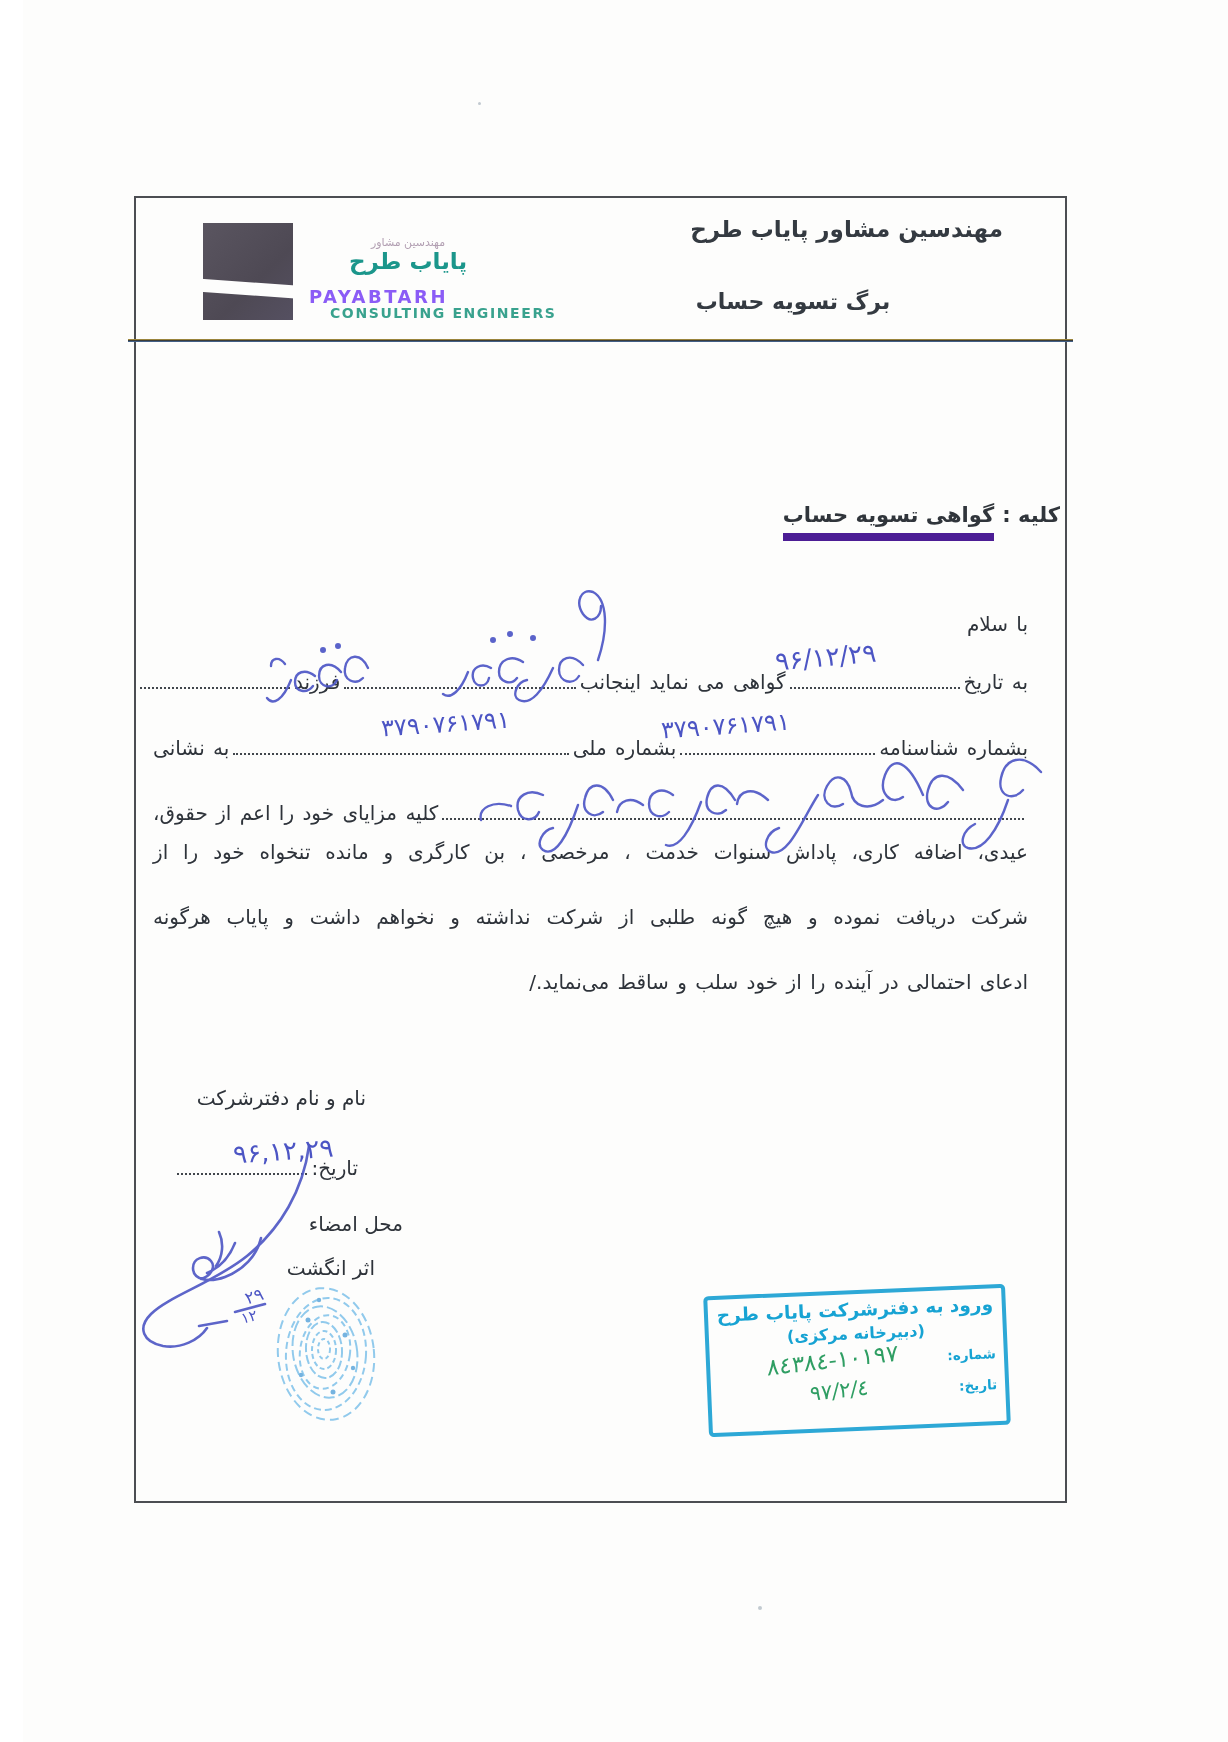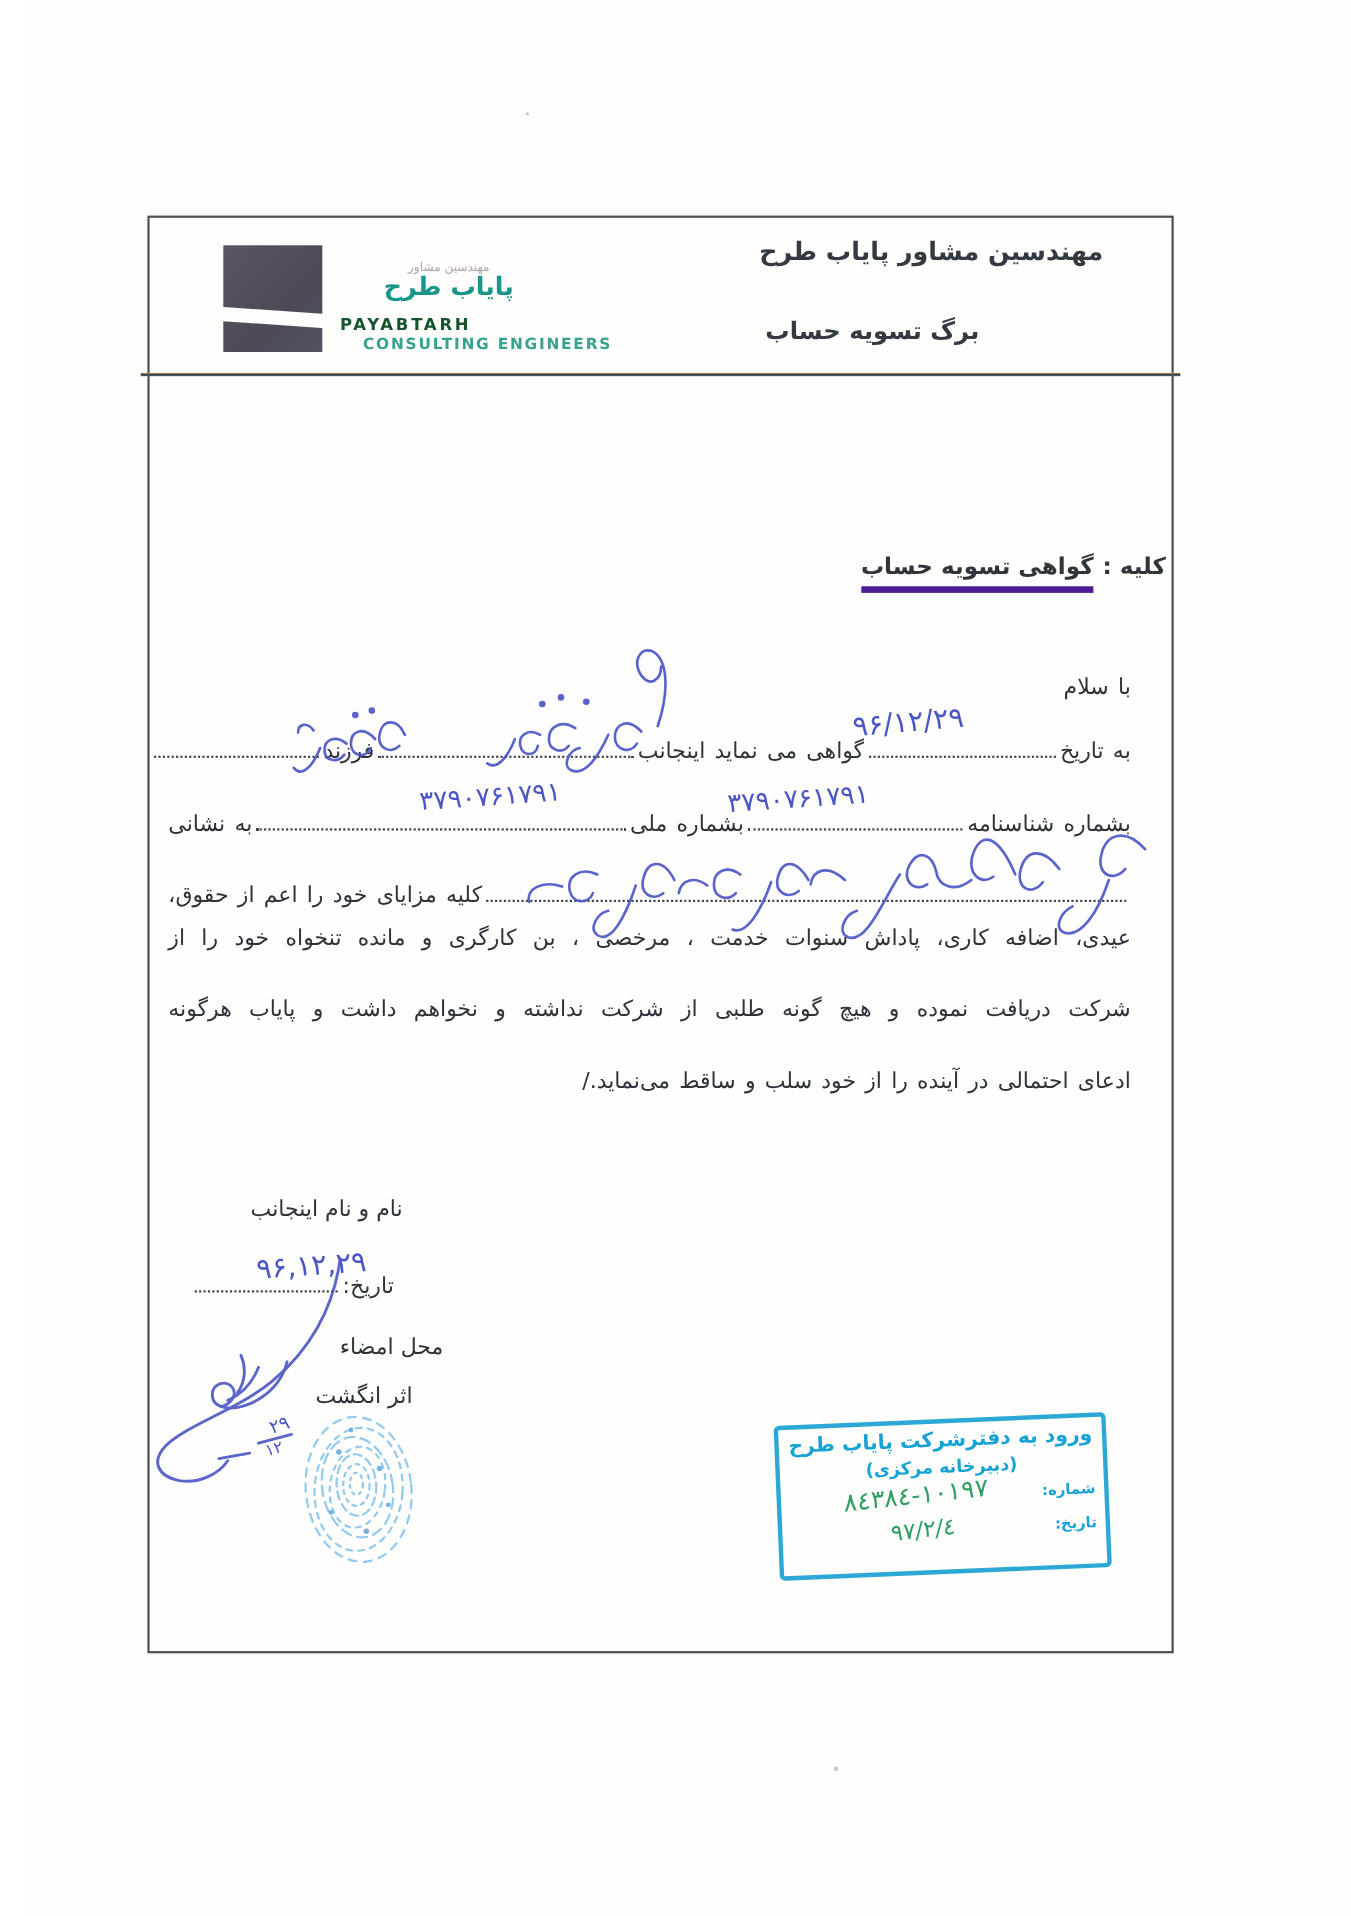--- a/index.html
+++ b/index.html
@@ -14,33 +14,33 @@
     background:linear-gradient(to bottom,#c9a83e 0%,#2e3237 55%,#4d79b4 100%);}
   
   #logo-square{left:180px; top:223px; width:90px; height:97px;
     background:linear-gradient(135deg,#5a5560 0%,#4e4954 60%,#555061 100%);}
   #logo-stripe{left:170px; top:282px; width:106px; height:13px; background:#fdfdfc;
     transform:rotate(4deg);}
   .logo-fa-sub{left:327px; top:236px; width:116px; text-align:center; font-size:11px;
     color:#b29fb2; direction:rtl;}
   .logo-fa-name{left:322px; top:249px; width:126px; text-align:center; font-size:23px;
     font-weight:bold; color:#1b968b; direction:rtl; line-height:1.1;}
-  .logo-latin{left:286px; top:286px; font-size:15px; font-weight:bold; color:#14532d;
+  .logo-latin{left:286px; top:286px; font-size:18px; font-weight:bold; color:#8b5cf6;
     letter-spacing:2.5px;}
   .logo-latin-sub{left:307px; top:305px; font-size:14px; font-weight:bold; color:#3ba violet;
     color:#39a28e; letter-spacing:1.6px;}
   
   .org-title{left:560px; top:216px; width:420px; text-align:right; font-size:23px;
     font-weight:bold; direction:rtl; color:#343a41;}
   .form-title{left:560px; top:289px; width:420px; text-align:center; font-size:22px;
     font-weight:bold; direction:rtl; color:#343a41;}
   
   #subject{top:503px; right:191px; direction:rtl; display:flex; align-items:baseline;
     gap:8px; font-size:21px; font-weight:bold;}
-  #subject .value{border-bottom:6px solid #4c1d95; padding-bottom:6px;}
+  #subject .value{border-bottom:8px solid #4c1d95; padding-bottom:6px;}
   
   .bodyline{direction:rtl; font-size:20px; color:#2e333a; word-spacing:2px;}
   .flexline{display:flex; align-items:flex-end; height:34px; white-space:nowrap;}
   .flexline span{line-height:1.2;}
   .dot{border-bottom:2px dotted #41464c; margin:0 4px 5px 4px; height:1px;}
   .dfix170{width:170px;} .dfix150{width:150px;} .dfix195{width:195px;}
   .dflex{flex:1;}
   .just{text-align:justify; text-align-last:justify;}
   .rtl-right{text-align:right;}
   
@@ -107,21 +107,21 @@
 
   <div class="abs bodyline flexline" style="left:130px; top:791px; width:875px;">
     <span class="dot dflex"></span>
     <span>کلیه مزایای خود را اعم از حقوق،</span>
   </div>
 
   <div class="abs bodyline just" style="left:130px; top:840px; width:875px;">عیدی، اضافه کاری، پاداش سنوات خدمت ، مرخصی ، بن کارگری و مانده تنخواه خود را از</div>
   <div class="abs bodyline just" style="left:130px; top:905px; width:875px;">شرکت دریافت نموده و هیچ گونه طلبی از شرکت نداشته و نخواهم داشت و پایاب هرگونه</div>
   <div class="abs bodyline rtl-right" style="left:130px; top:970px; width:875px;">ادعای احتمالی در آینده را از خود سلب و ساقط می‌نماید./</div>
 
-  <div class="abs siglabel" style="top:1086px; right:885px;">نام و نام اینجانب</div>
+  <div class="abs siglabel" style="top:1086px; right:885px;">نام و نام دفترشرکت</div>
   <div class="abs bodyline flexline" style="left:150px; top:1146px; width:185px;">
     <span>تاریخ:</span>
     <span class="dot dflex"></span>
   </div>
   <div class="abs siglabel" style="top:1212px; right:848px;">محل امضاء</div>
   <div class="abs siglabel" style="top:1256px; right:876px;">اثر انگشت</div>
 
   <div class="abs hand" style="left:752px; top:642px; font-size:26px; letter-spacing:3px; transform:rotate(-5deg);" dir="ltr">۹۶/۱۲/۲۹</div>
   <div class="abs hand" style="left:638px; top:712px; font-size:24px; letter-spacing:2px; transform:rotate(-4deg);" dir="ltr">۳۷۹۰۷۶۱۷۹۱</div>
   <div class="abs hand" style="left:358px; top:710px; font-size:24px; letter-spacing:2px; transform:rotate(-4deg);" dir="ltr">۳۷۹۰۷۶۱۷۹۱</div>

